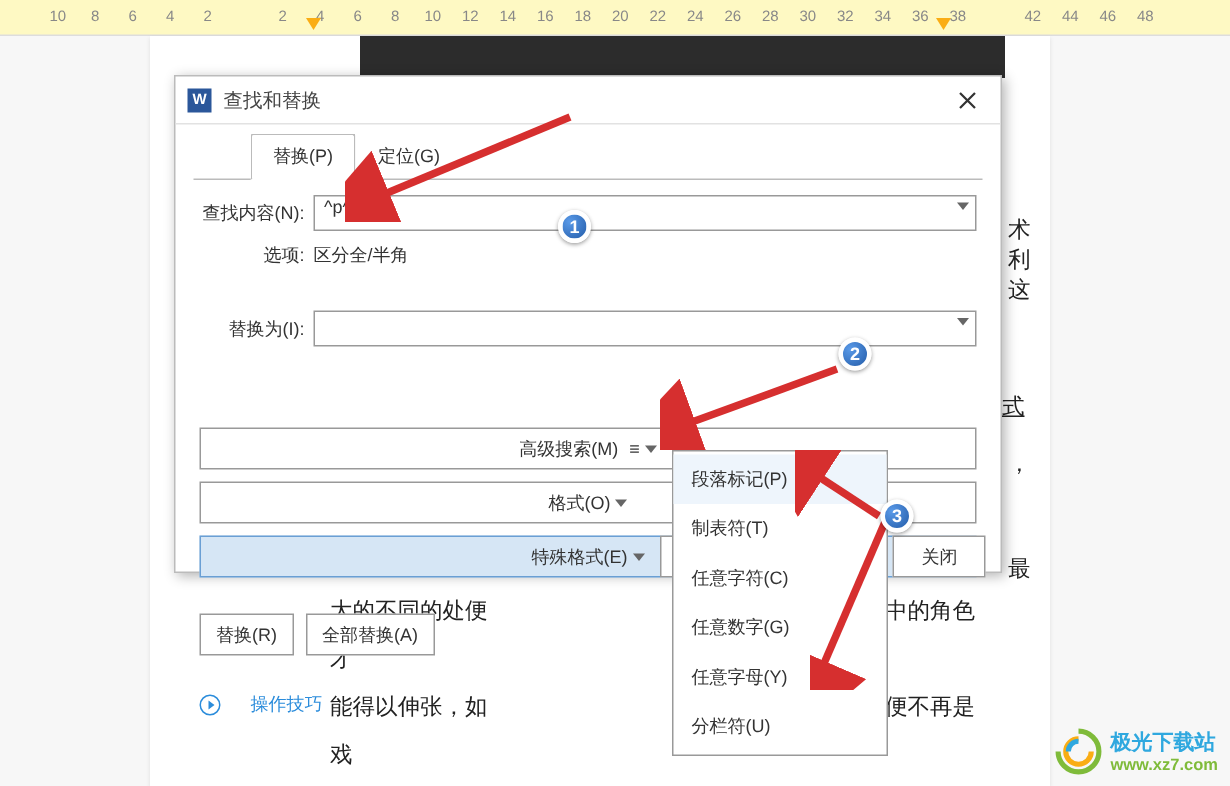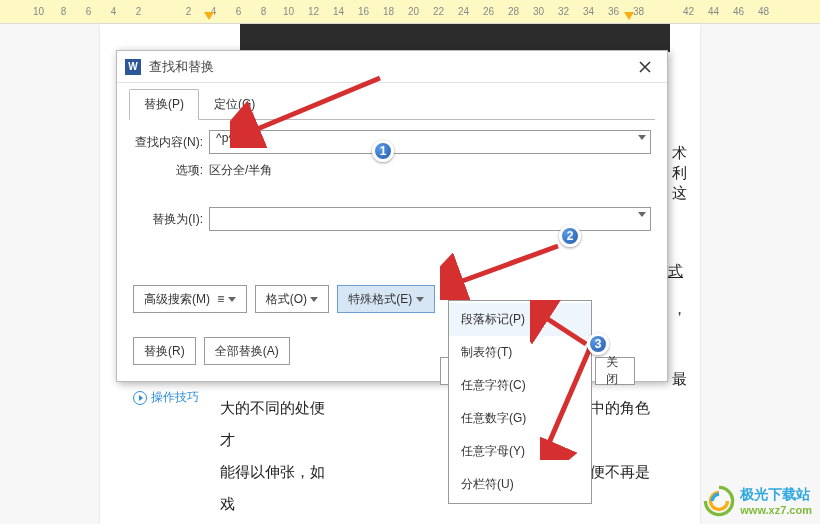--- a/index.html
+++ b/index.html
@@ -22,38 +22,38 @@
   
   .dialog { position: absolute; top: 50px; left: 116px; width: 552px; height: 332px; background: #fff; border: 1px solid #bbb; box-shadow: 2px 2px 8px rgba(0,0,0,0.3); }
   .titlebar { height: 32px; display: flex; align-items: center; padding: 0 8px; border-bottom: 1px solid #e2e2e2; }
   .titlebar .app-icon { width: 16px; height: 16px; background: #2b579a; color: #fff; display: flex; align-items: center; justify-content: center; font-size: 10px; font-weight: bold; margin-right: 8px; }
   .titlebar .title { flex: 1; font-size: 13px; color: #444; }
   .titlebar .close { width: 28px; height: 24px; display: flex; align-items: center; justify-content: center; cursor: pointer; }
   .titlebar .close svg { width: 12px; height: 12px; }
   
   .tabs { display: flex; margin: 6px 0 0 12px; }
   .tab { padding: 6px 14px; border: 1px solid transparent; font-size: 12px; cursor: pointer; color: #333; }
-  .tab.active { border: 1px solid #bbb; border-bottom: 1px solid #fff; background: #fff; border-radius: 2px 2px 0 0; }
+  .tab.active { border: 1px solid #bbb; border-bottom: 1px solid #fff; background: #fff; border-radius: 2px 2px 0 0; margin-left: 38px; }
   
   .tab-underline { height: 1px; background: #bbb; margin: -1px 12px 10px 12px; }
   
   .form-row { display: flex; align-items: center; margin: 8px 16px; }
   .form-label { width: 76px; text-align: right; padding-right: 6px; font-size: 12px; color: #333; }
   .form-input { flex: 1; height: 24px; border: 1px solid #999; padding: 0 6px; font-size: 12px; position: relative; }
   .form-input .chev { position: absolute; right: 4px; top: 4px; }
   .form-value { font-size: 12px; }
   
-  .button-row { display: flex; gap: 8px; margin: 54px 16px 8px 16px; }
+  .button-row { display: flex; gap: 8px; margin: 54px 16px 8px 16px; flex-direction: column; }
   .btn { height: 28px; padding: 0 10px; border: 1px solid #999; background: #fff; display: inline-flex; align-items: center; justify-content: center; font-size: 12px; cursor: pointer; }
   .btn.highlight { background: #d6e6f5; border-color: #6a9fd4; }
   .btn .chev-sm { margin-left: 4px; }
   
   .action-row { display: flex; gap: 8px; margin: 24px 16px; }
   
-  .help-link { margin: 12px 16px; color: #2b8cdb; font-size: 12px; display: flex; align-items: center; gap: 4px; cursor: pointer; }
+  .help-link { margin: 12px 16px; color: #2b8cdb; font-size: 12px; display: flex; align-items: center; gap: 20px; cursor: pointer; }
   .help-link .play { width: 14px; height: 14px; border: 1.5px solid #2b8cdb; border-radius: 50%; display: inline-flex; align-items: center; justify-content: center; }
   .help-link .play::after { content: ''; width: 0; height: 0; border-top: 3px solid transparent; border-bottom: 3px solid transparent; border-left: 4px solid #2b8cdb; margin-left: 1px; }
   
   .dropdown-menu { position: absolute; top: 300px; left: 448px; width: 144px; background: #fff; border: 1px solid #999; z-index: 20; padding: 2px 0; }
   .menu-item { padding: 8px 12px; font-size: 12px; cursor: pointer; }
   .menu-item.hover { background: #eef5fc; }
   
   .bubble { position: absolute; width: 22px; height: 22px; border: 3px solid #fff; border-radius: 50%; display: flex; align-items: center; justify-content: center; font-size: 12px; font-weight: bold; color: #fff; z-index: 30; box-shadow: 0 1px 3px rgba(0,0,0,0.4); background: radial-gradient(circle at 30% 30%, #5a9ae8, #235ca9); }
   
   .right-buttons { position: absolute; top: 357px; left: 440px; display: flex; gap: 8px; z-index: 5; }
@@ -184,21 +184,21 @@
 
   <div class="help-link">
     <span class="play"></span>
     <span>操作技巧</span>
   </div>
 </div>
 
 <div class="right-buttons">
   <div class="btn" style="width:42px;">处(B)</div>
   <div class="btn">查找下一处(F)</div>
-  <div class="btn" style="width:40px;">关闭</div>
+  <div class="btn" style="width:62px;">关闭</div>
 </div>
 
 <div class="dropdown-menu">
   <div class="menu-item hover">段落标记(P)</div>
   <div class="menu-item">制表符(T)</div>
   <div class="menu-item">任意字符(C)</div>
   <div class="menu-item">任意数字(G)</div>
   <div class="menu-item">任意字母(Y)</div>
   <div class="menu-item">分栏符(U)</div>
 </div>

